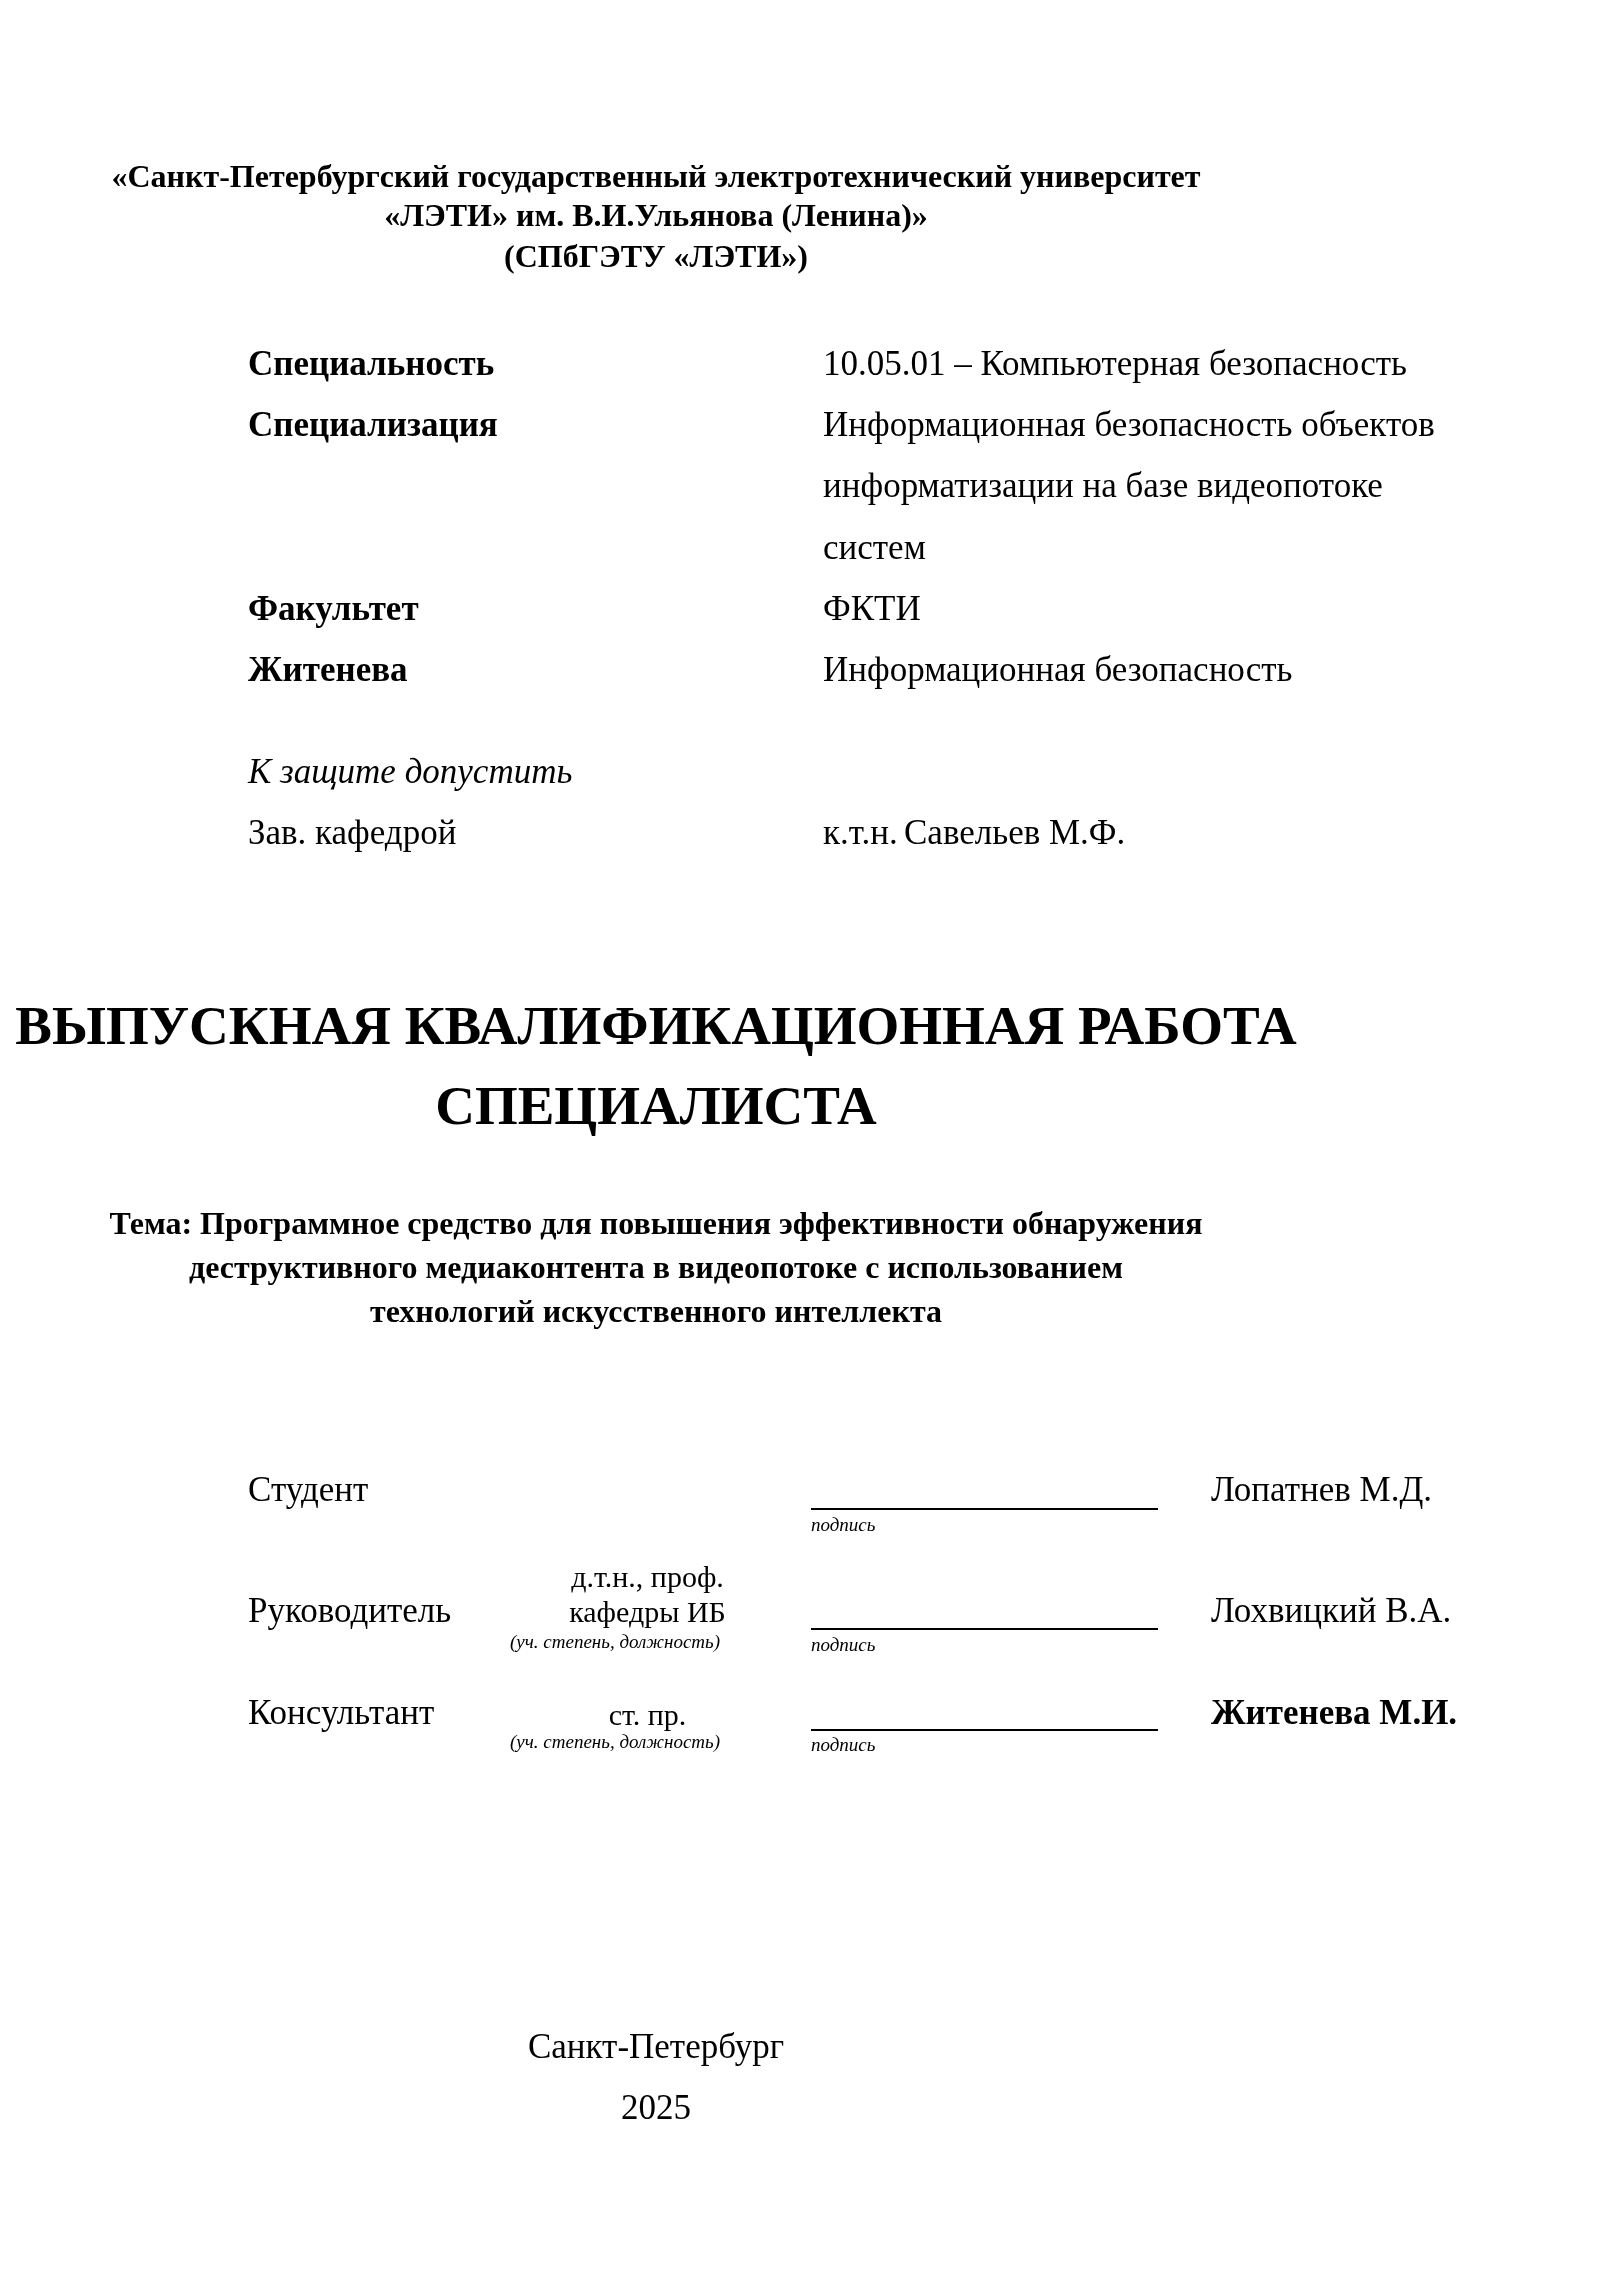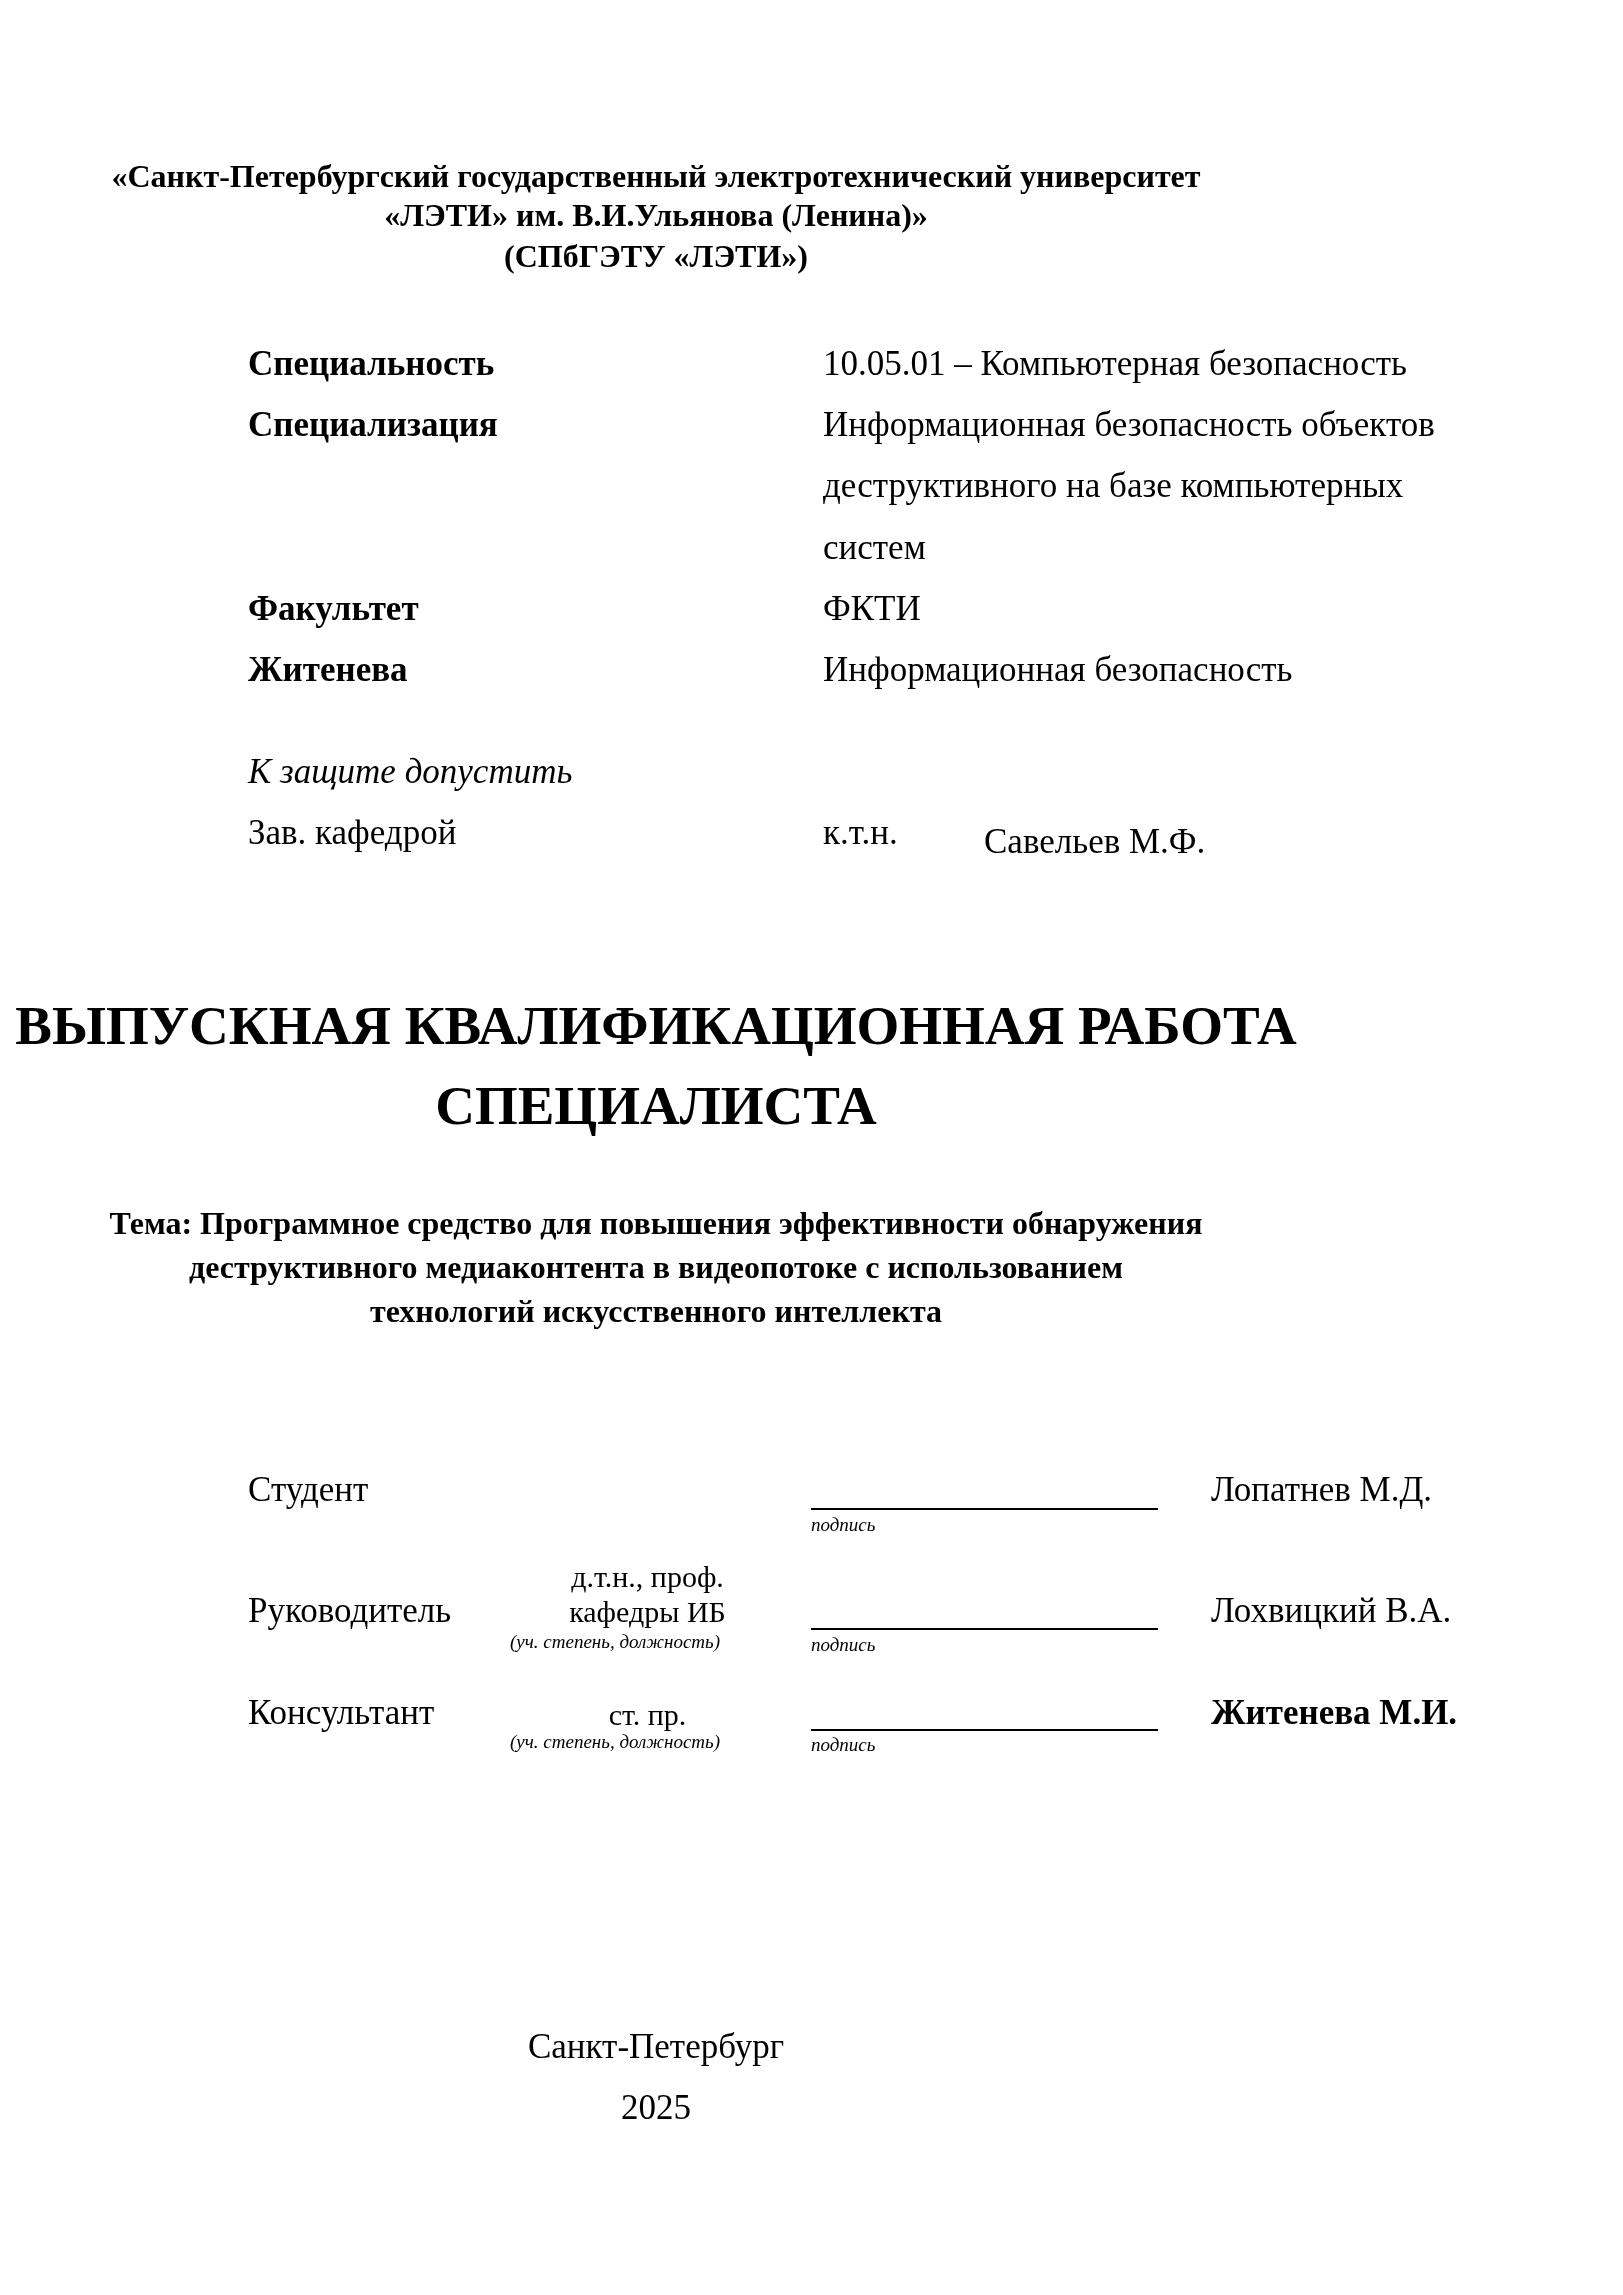--- a/index.html
+++ b/index.html
@@ -22,33 +22,33 @@
 
 <div class="abs center hdr" style="top:157px;">«Санкт-Петербургский государственный электротехнический университет</div>
 <div class="abs center hdr" style="top:196px;">«ЛЭТИ» им. В.И.Ульянова (Ленина)»</div>
 <div class="abs center hdr" style="top:237px;">(СПбГЭТУ «ЛЭТИ»)</div>
 
 <div class="abs row b" style="left:248px; top:344px;">Специальность</div>
 <div class="abs row" style="left:823px; top:344px;">10.05.01 – Компьютерная безопасность</div>
 
 <div class="abs row b" style="left:248px; top:405px;">Специализация</div>
 <div class="abs row" style="left:823px; top:405px;">Информационная безопасность объектов</div>
-<div class="abs row" style="left:823px; top:466px;">деструктивного на базе компьютерных</div>
+<div class="abs row" style="left:823px; top:466px;">информатизации на базе видеопотоке</div>
 <div class="abs row" style="left:823px; top:528px;">систем</div>
 
 <div class="abs row b" style="left:248px; top:589px;">Факультет</div>
 <div class="abs row" style="left:823px; top:589px;">ФКТИ</div>
 
 <div class="abs row b" style="left:248px; top:650px;">Житенева</div>
 <div class="abs row" style="left:823px; top:650px;">Информационная безопасность</div>
 
 <div class="abs row i" style="left:248px; top:752px;">К защите допустить</div>
 <div class="abs row" style="left:248px; top:813px;">Зав. кафедрой</div>
 <div class="abs row" style="left:823px; top:813px;">к.т.н.</div>
-<div class="abs row" style="left:984px; top:813px;margin-top:9px;">Савельев М.Ф.</div>
+<div class="abs row" style="left:904px; top:813px;">Савельев М.Ф.</div>
 
 <div class="abs center title" style="top:1002px;">ВЫПУСКНАЯ КВАЛИФИКАЦИОННАЯ РАБОТА</div>
 <div class="abs center title" style="top:1082px;">СПЕЦИАЛИСТА</div>
 
 <div class="abs center topic" style="top:1204px;">Тема: Программное средство для повышения эффективности обнаружения</div>
 <div class="abs center topic" style="top:1248px;">деструктивного медиаконтента в видеопотоке с использованием</div>
 <div class="abs center topic" style="top:1292px;">технологий искусственного интеллекта</div>
 
 <div class="abs row" style="left:248px; top:1470px;">Студент</div>
 <div class="sig-line" style="top:1508px;"></div>

